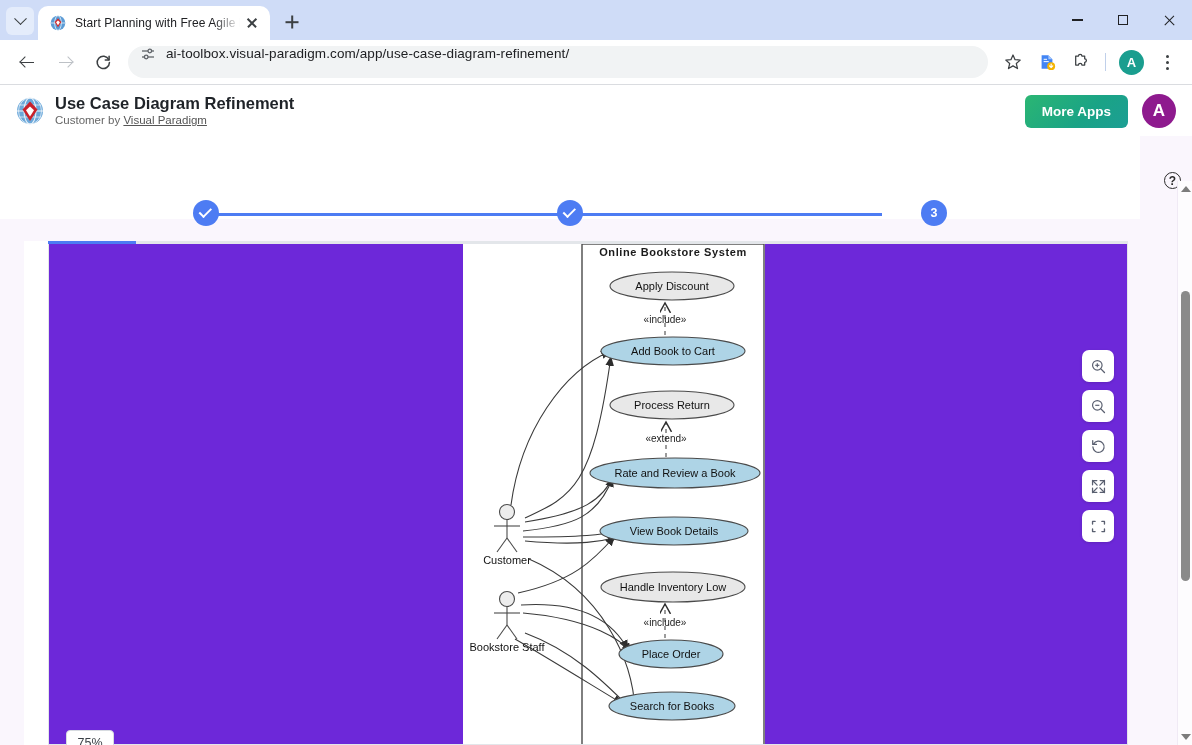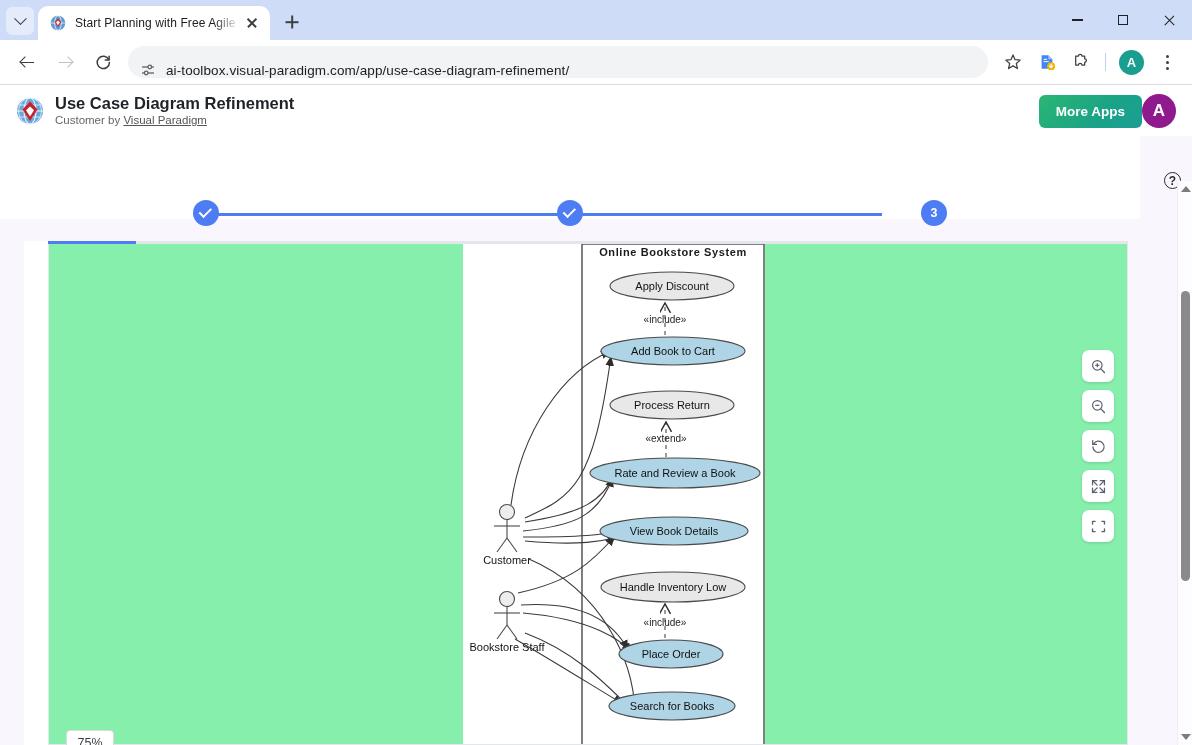--- a/index.html
+++ b/index.html
@@ -83,21 +83,21 @@
   .arrow-r::before {
     content: ""; position: absolute; left: 1px; top: 7px; width: 13px; height: 1.6px; background: #bdc1c6;
   }
   .arrow-r::after {
     content: ""; position: absolute; right: 1px; top: 3.6px; width: 7px; height: 7px;
     border-right: 1.6px solid #bdc1c6; border-top: 1.6px solid #bdc1c6;
     transform: rotate(45deg);
   }
   .omnibox {
     flex: 1; height: 32px; margin: 0 8px 0 6px; background: #f1f3f4;
-    border-radius: 16px; display: flex; align-items: flex-end; padding: 0 12px;
+    border-radius: 16px; display: flex; align-items: flex-start; padding: 0 12px;
     cursor: text;
   }
   .omnibox-url { font-size: 13.5px; color: #202124; margin-left: 10px; letter-spacing: .1px; }
   .tb-icon { width: 30px; height: 30px; margin: 0 2px; border-radius: 50%;
              display: flex; align-items: center; justify-content: center; cursor: pointer; }
   .tb-sep { width: 1px; height: 18px; background: #c0d0ea; margin: 0 7px; }
   .tb-avatar {
     width: 25px; height: 25px; border-radius: 50%; background: #1a9e8f;
     color: #fff; font-size: 13px; font-weight: bold;
     display: flex; align-items: center; justify-content: center; margin: 0 6px;
@@ -114,21 +114,21 @@
 
   .app-header {
     height: 50px; background: #fff; display: flex; align-items: center;
     padding: 0 16px; position: relative;
   }
   .logo { width: 28px; height: 28px; flex: none; margin-right: 11px; }
   .app-titles { display: flex; flex-direction: column; justify-content: center; }
   .app-title { font-size: 16.5px; font-weight: bold; color: #1f2328; line-height: 19px; }
   .app-sub { font-size: 11.5px; color: #666; line-height: 15px; }
   .app-sub a { color: #555; text-decoration: underline; margin-top: 12px; }
-  .header-right { margin-left: auto; display: flex; align-items: center; }
+  .header-right { margin-left: auto; display: flex; align-items: center; gap: 14px; }
   .more-apps {
     background: linear-gradient(135deg,#2bb673 0%,#1aa386 60%,#1c9e94 100%);
     color: #fff; font-size: 13.5px; font-weight: bold;
     padding: 9px 17px; border-radius: 6px; border: none; cursor: pointer;
     font-family: "Liberation Sans", sans-serif;
   }
   .user-avatar {
     width: 34px; height: 34px; border-radius: 50%; background: #8e1a8e;
     color: #fff; font-size: 17px; font-weight: bold;
     display: flex; align-items: center; justify-content: center; cursor: pointer;
@@ -157,21 +157,21 @@
     border: 1.6px solid #2b2b2b; border-radius: 50%;
     font-size: 12px; color: #2b2b2b; display: flex; align-items: center;
     justify-content: center; cursor: pointer; font-weight: bold;
   }
 
   
   .canvas-outer { position: absolute; left: 24px; top: 155px; width: 1104px; height: 504px; }
   .canvas-left-strip { position: absolute; left: 0; top: 0; width: 25px; height: 100%; background: #fff; }
   .canvas-panel {
     position: absolute; left: 24px; top: 0; width: 1080px; height: 100%;
-    background: #86efac; border: 1px solid #e3e6ea; border-top: none;
+    background: #6d28d9; border: 1px solid #e3e6ea; border-top: none;
     overflow: hidden;
   }
   .tab-underline { position: absolute; left: 24px; top: 0; width: 88px; height: 3px; background: #4d7cf3; z-index: 5; }
   .panel-top-border { position: absolute; left: 112px; right: 0; top: 0; height: 3px; background: #e3e6ea; z-index: 4; }
 
   .diagram-surface {
     position: absolute; left: 414px; top: 0; width: 302px; height: 100%;
     background: #fff;
   }
 

